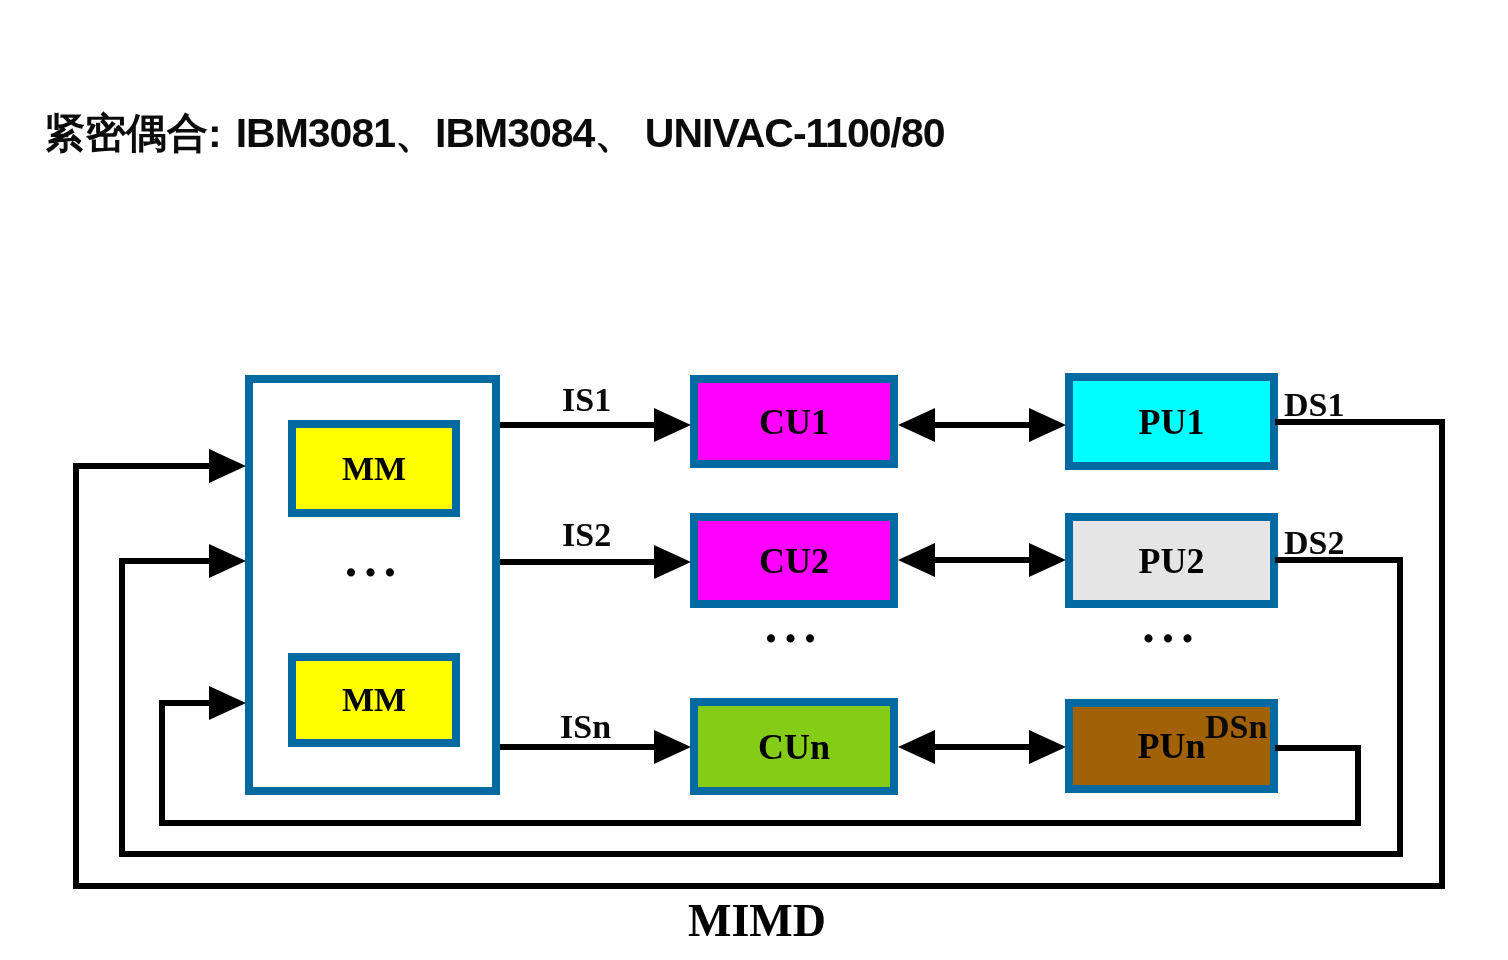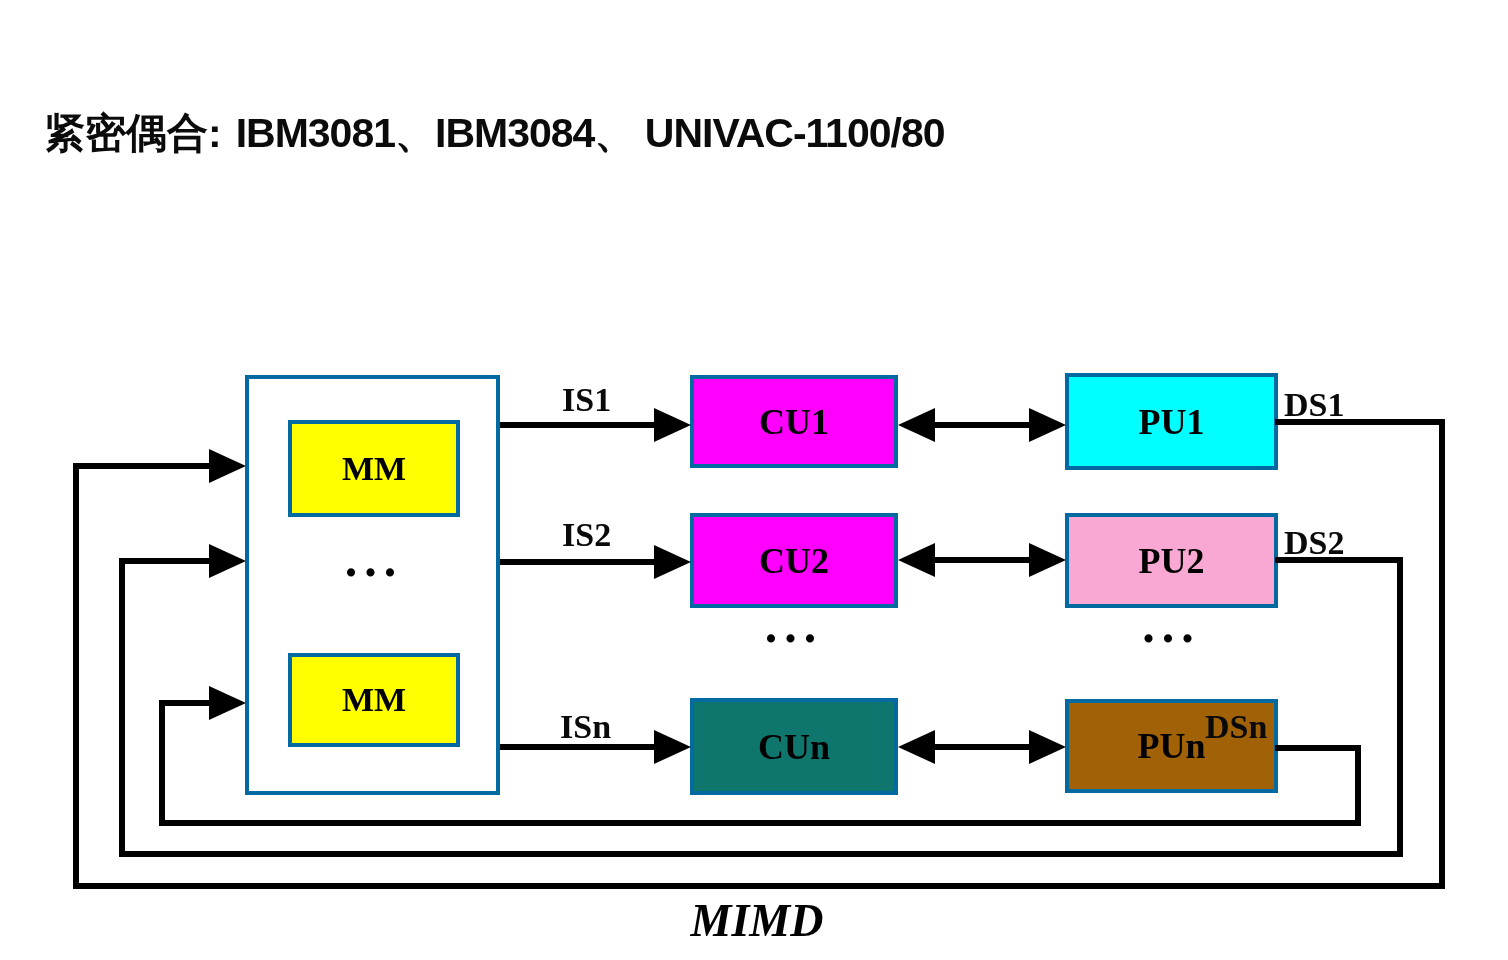--- a/index.html
+++ b/index.html
@@ -7,30 +7,30 @@
     position:relative;width:1508px;height:960px;background:#ffffff;overflow:hidden;
     font-family:"Liberation Sans", sans-serif;
   }
   
   .title{position:absolute;left:24px;top:14px;font-size:55px;font-weight:bold;letter-spacing:1px;white-space:nowrap;}
   .t-blue{color:#1b1bdf;}
   .t-navy{color:#3e3e7c;margin-left:10px;}
   .subline{position:absolute;font-size:41px;font-weight:bold;color:#0b0b0b;white-space:nowrap;}
   .subline .val{margin-left:14px;letter-spacing:-1px;}
   
-  .box{position:absolute;box-sizing:border-box;border:4px solid #0369a1;display:flex;align-items:center;justify-content:center;
+  .box{position:absolute;box-sizing:border-box;border:8px solid #0369a1;display:flex;align-items:center;justify-content:center;
        font-family:"Liberation Serif","DejaVu Serif",serif;font-weight:bold;font-size:36px;color:#000;}
   .hl,.vl{position:absolute;background:#000;}
   .hl{height:6px;}
   .vl{width:6px;}
   .ar{position:absolute;width:0;height:0;border-top:17px solid transparent;border-bottom:17px solid transparent;border-left:37px solid #000;}
   .al{position:absolute;width:0;height:0;border-top:17px solid transparent;border-bottom:17px solid transparent;border-right:37px solid #000;}
   .lbl{position:absolute;font-family:"Liberation Serif","DejaVu Serif",serif;font-weight:bold;font-size:34px;color:#0a0a0a;white-space:nowrap;}
   .dots{position:absolute;text-align:center;font-family:"Liberation Serif","DejaVu Serif",serif;font-weight:bold;font-size:50px;letter-spacing:7px;color:#000;line-height:50px;}
-  .caption{position:absolute;font-family:"Liberation Serif","DejaVu Serif",serif;font-weight:bold;font-size:46px;color:#000;text-align:center;font-style:italic;}
+  .caption{position:absolute;font-family:"Liberation Serif","DejaVu Serif",serif;font-weight:bold;font-size:46px;color:#000;text-align:center;}
 </style>
 </head>
 <body>
 
 <div class="canvas">
 
   <div class="subline" style="left:18px;top:106px;margin-left:26px;">
     <span>紧密偶合:</span><span class="val">IBM3081、IBM3084、 UNIVAC-1100/80</span>
   </div>
 
@@ -43,28 +43,28 @@
     <span>MM</span>
   </div>
 
   <div class="box" style="left:690px;top:375px;width:208px;height:93px;background:#ff00ff;">
     <span>CU1</span>
   </div>
   <div class="box" style="left:690px;top:513px;width:208px;height:95px;background:#ff00ff;">
     <span>CU2</span>
   </div>
   <div class="dots" style="left:690px;top:600px;width:208px;">...</div>
-  <div class="box" style="left:690px;top:698px;width:208px;height:97px;background:#0f766e;">
+  <div class="box" style="left:690px;top:698px;width:208px;height:97px;background:#84cc16;">
     <span>CUn</span>
   </div>
 
   <div class="box" style="left:1065px;top:373px;width:213px;height:97px;background:#00ffff;">
     <span>PU1</span>
   </div>
-  <div class="box" style="left:1065px;top:513px;width:213px;height:95px;background:#f9a8d4;">
+  <div class="box" style="left:1065px;top:513px;width:213px;height:95px;background:#e5e5e5;">
     <span>PU2</span>
   </div>
   <div class="dots" style="left:1065px;top:600px;width:213px;">...</div>
   <div class="box" style="left:1065px;top:699px;width:213px;height:94px;background:#a16207;">
     <span>PUn</span>
   </div>
 
   <div class="hl" style="left:500px;top:422px;width:156px;"></div>
   <div class="ar" style="left:654px;top:408px;"></div>
   <div class="hl" style="left:500px;top:559px;width:156px;"></div>

